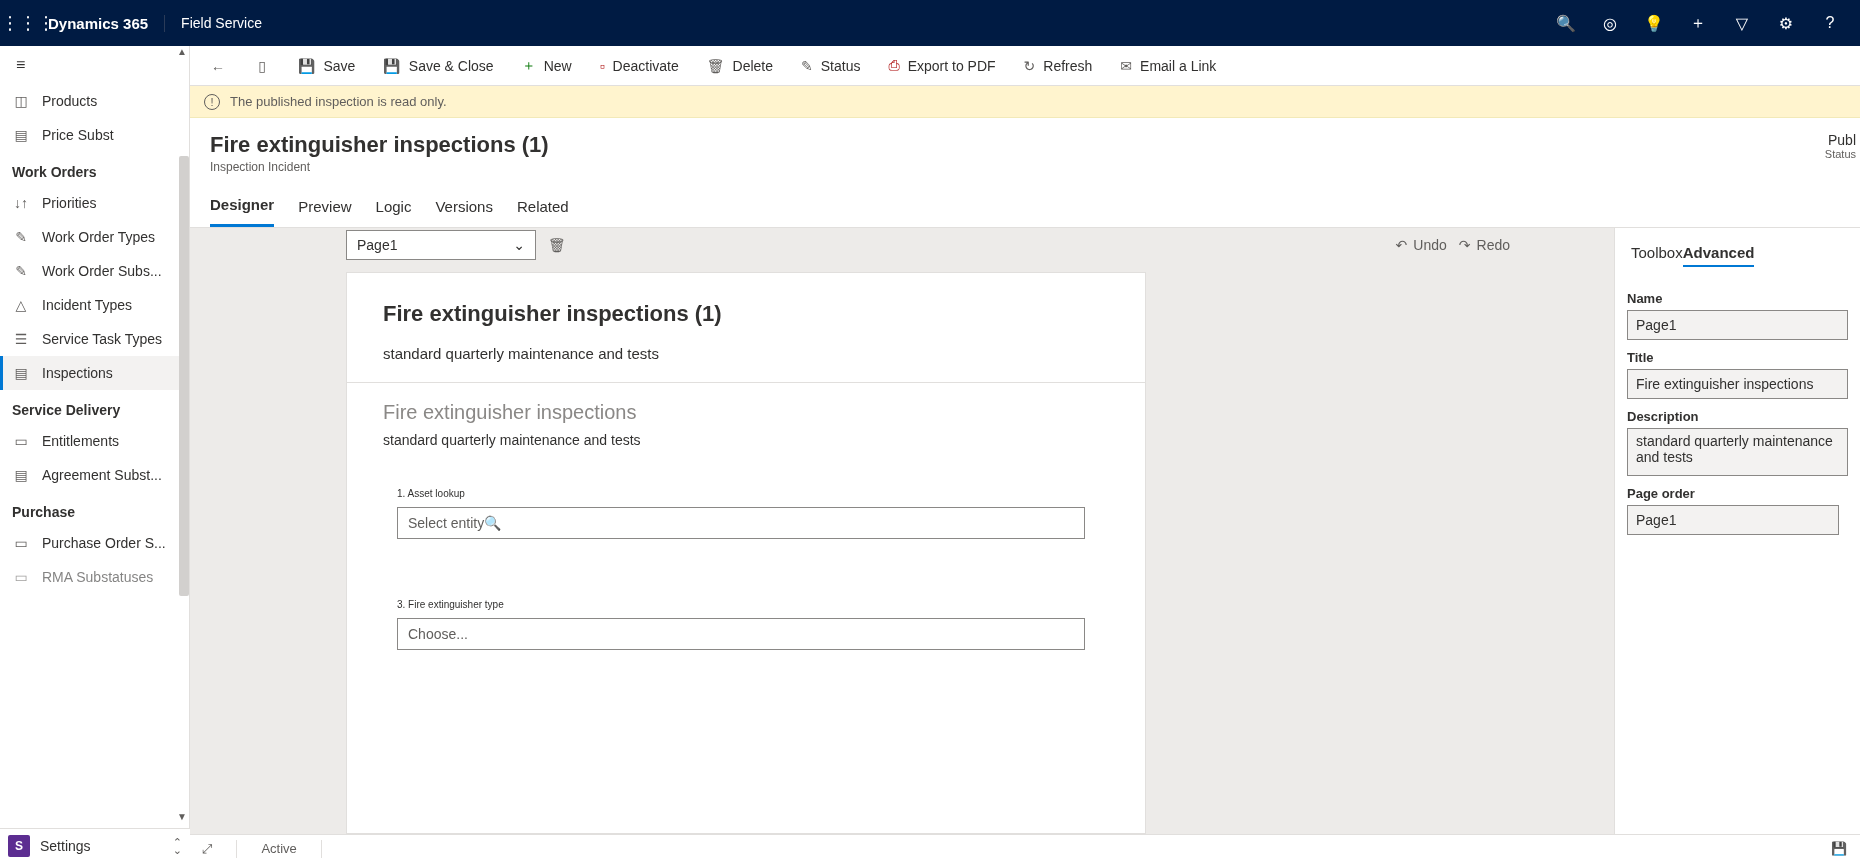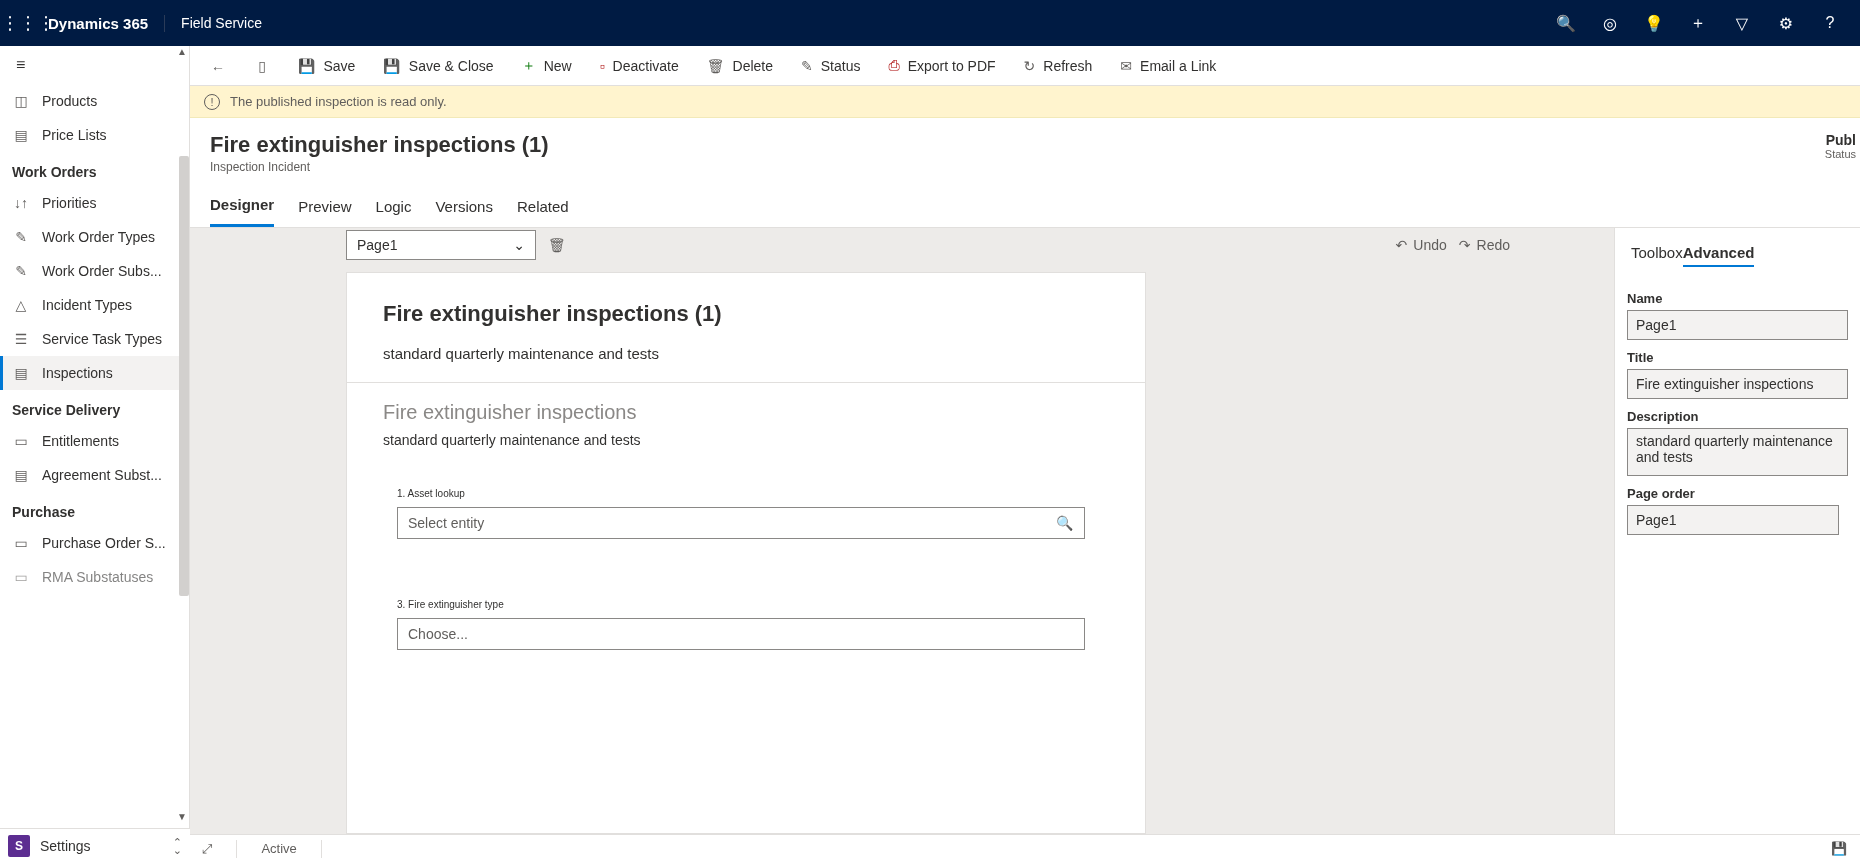--- a/index.html
+++ b/index.html
@@ -38,42 +38,42 @@
 
 
 .warnbar { position: absolute; top: 86px; left: 190px; right: 0; height: 32px; background: #fff4ce; border-bottom: 1px solid #f2e9b8; display: flex; align-items: center; padding: 0 14px; gap: 10px; color: #605e5c; font-size: 13px; }
 .warnicon { width: 16px; height: 16px; border: 1px solid #605e5c; border-radius: 50%; display:flex; align-items:center; justify-content:center; font-size: 11px; }
 
 
 .rechdr { position: absolute; top: 118px; left: 190px; right: 0; padding: 14px 20px 0 20px; background:#fff; }
 .rechdr h1 { font-size: 22px; font-weight: 600; }
 .rechdr .sub { font-size: 12px; color: #605e5c; margin-top: 2px; }
 .rechdr .right { position: absolute; right: 4px; top: 14px; text-align: right; }
-.rechdr .right .v1 { font-size: 14px; font-weight: bold; }
+.rechdr .right .v1 { font-size: 14px; }
 .rechdr .right .v2 { font-size: 11px; color:#605e5c; }
 
 
 .tabstrip { position: absolute; top: 186px; left: 190px; right: 0; height: 42px; display: flex; align-items: flex-end; gap: 24px; padding: 0 20px; border-bottom: 1px solid #e1dfdd; background:#fff; }
 .tab { height: 42px; display:flex; align-items:center; font-size: 15px; cursor:pointer; }
 .tab.active { font-weight: 600; border-bottom: 3px solid #0078d4; }
 
 
 .canvas { position: absolute; top: 228px; left: 190px; right: 0; bottom: 28px; background: #edebe9; }
 .canvastoolbar { position: absolute; top: 0; left: 156px; right: 350px; height: 34px; display:flex; align-items:center; gap: 12px; }
 .pagedrop { width: 190px; height: 30px; border:1px solid #8a8886; background:#fff; display:flex; align-items:center; padding:0 10px; justify-content:space-between; font-size:14px; }
 .undo { color:#605e5c; display:flex; align-items:center; gap:6px; cursor:pointer; font-size:14px; }
 
 .paper { position:absolute; top: 44px; left: 156px; width: 800px; bottom: 0; background:#fff; border:1px solid #e1dfdd; overflow:hidden; }
 .paper .inner { padding: 28px 36px; }
 .paper h2 { font-size: 22px; font-weight: 600; margin-bottom: 18px; }
 .paper .desc { font-size: 15px; margin-bottom: 20px; }
 .paper .sechdr { color:#8a8886; font-size: 20px; margin: 14px 0 8px 0; }
 .paper .secdesc { font-size: 14px; margin-bottom: 40px; }
 .paper .qlabel { font-size: 10px; font-weight:400; margin: 0 0 8px 14px; }
-.paper .qinput { margin-left:14px; width: 688px; height: 32px; border:1px solid #8a8886; display:flex; align-items:center; padding:0 10px; color:#605e5c; justify-content:space-between; font-size:14px; margin-bottom: 60px;}
+.paper .qinput { margin-left:14px; width: 688px; height: 32px; border:1px solid #8a8886; display:flex; align-items:center; padding:0 10px; color:#605e5c; justify-content:flex-start; font-size:14px; margin-bottom: 60px;}
 .paper-divider { border-top:1px solid #e1dfdd; margin: 0 -36px 18px -36px; }
 
 
 .proppanel { position:absolute; top:228px; right:0; width:246px; bottom:28px; background:#fff; border-left:1px solid #e1dfdd; padding: 10px 12px; }
 .proptabs { display:flex; padding: 6px 4px 14px 4px; }
 .proptab { font-size:15px; cursor:pointer; }
 .proptab.active { font-weight:600; border-bottom:2px solid #0078d4; padding-bottom:4px; }
 .proplabel { font-size:13px; font-weight:600; margin: 10px 0 4px 0; }
 .propinput { width:100%; height:30px; border:1px solid #8a8886; background:#f3f2f1; padding:0 8px; font-size:14px; display:flex; align-items:center; }
 .proptext { width:100%; height:48px; border:1px solid #8a8886; background:#f3f2f1; padding:4px 8px; font-size:14px; resize:none; }
@@ -102,21 +102,21 @@
 
 <div class="leftpane">
   <div class="hamburger">≡</div>
 
   <div class="navitem">
     <span class="navicon">◫</span>
     <span>Products</span>
   </div>
   <div class="navitem">
     <span class="navicon">▤</span>
-    <span>Price Lists</span>
+    <span>Price Subst</span>
   </div>
 
   <div class="group">Work Orders</div>
   <div class="navitem">
       <span class="navicon">↓↑</span>
       <span>Priorities</span>
     </div>
   <div class="navitem">
       <span class="navicon">✎</span>
       <span>Work Order Types</span>

